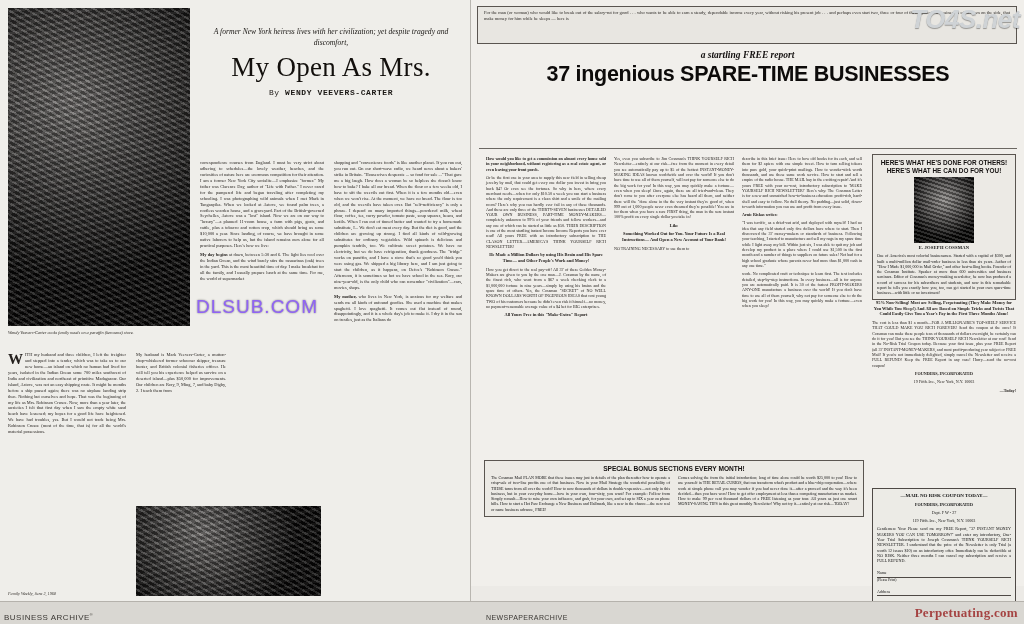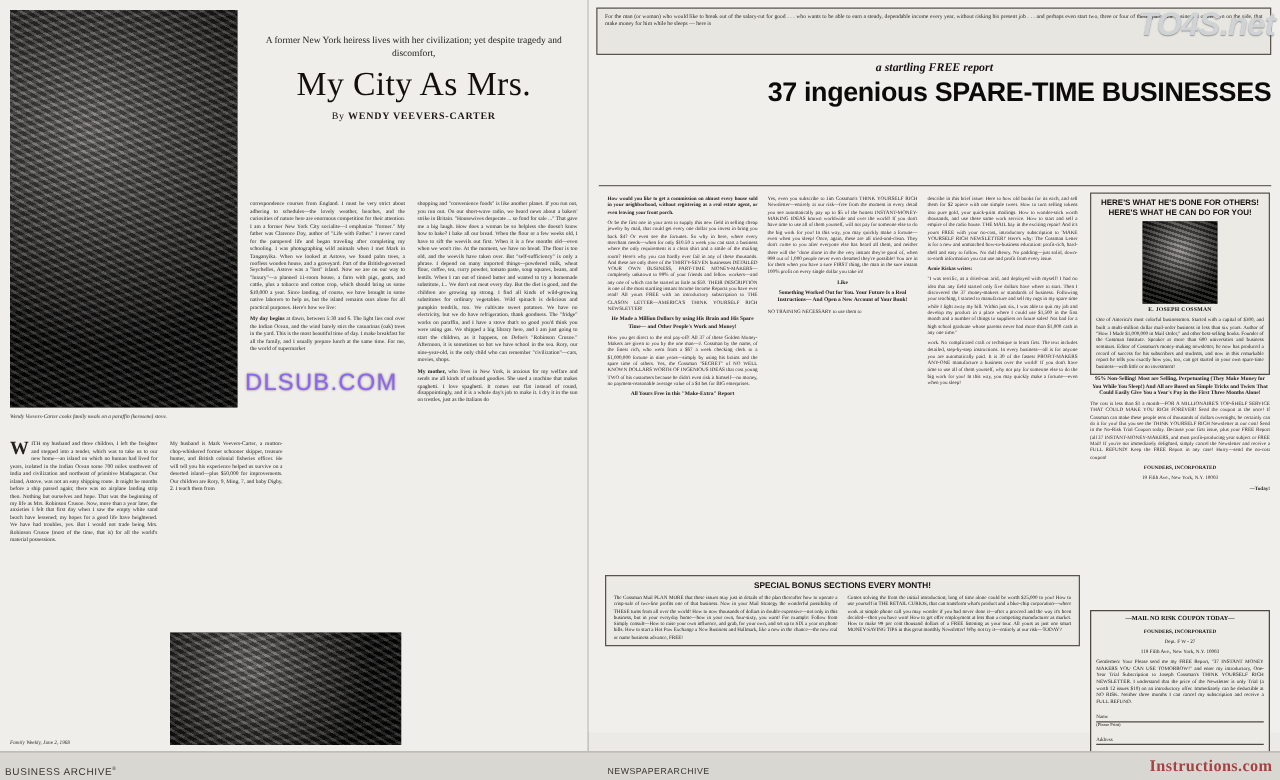--- a/index.html
+++ b/index.html
@@ -49,30 +49,30 @@
   .photo-caption{
     position:absolute;font-size:4.3px;font-style:italic;color:#2a2622;
     font-family:"Liberation Serif",serif;
   }
   #main-photo-caption{left:8px;top:330px;width:185px;}
   #bottom-photo-caption{left:136px;top:600px;width:200px;}
   .headline-block{
     position:absolute;left:200px;top:26px;width:262px;text-align:center;
   }
   .kicker{
-    font-size:7.6px;line-height:1.45;color:#1b1815;
+    font-size:7.6px;font-style:italic;line-height:1.45;color:#1b1815;
     margin-bottom:6px;
   }
   .big-title{
     font-family:"Liberation Serif",serif;
     font-size:27px;line-height:1;letter-spacing:.3px;color:#120f0c;
     margin:4px 0 7px 0;
   }
   .byline{
-    font-size:8px;letter-spacing:.6px;color:#1b1815;font-family:Liberation Serif, serif;
+    font-size:8px;letter-spacing:.6px;color:#1b1815;font-family:Liberation Mono, monospace;
   }
   .byline b{font-weight:bold;}
   #left-col-a{position:absolute;left:200px;top:160px;width:124px;}
   #left-col-b{position:absolute;left:334px;top:160px;width:128px;}
   #left-col-c{position:absolute;left:8px;top:352px;width:118px;}
   #left-col-d{position:absolute;left:136px;top:352px;width:90px;}
   .dropcap::first-letter{
     font-size:15px;line-height:12px;float:left;padding:1px 2px 0 0;font-weight:bold;
   }
   
@@ -104,21 +104,21 @@
   #ad-topbar{
     position:absolute;left:6px;top:6px;width:540px;height:38px;
     border:1px solid #5a5550;background:#e8e6e1;padding:3px 6px;box-sizing:border-box;
     font-size:4.5px;line-height:1.35;text-align:justify;color:#221f1c;
   }
   #ad-startling{
     position:absolute;left:0;top:50px;width:553px;text-align:center;
     font-size:9.5px;font-weight:bold;font-style:italic;color:#141110;
   }
   #ad-head{
-    position:absolute;left:8px;top:62px;width:538px;text-align:right;
+    position:absolute;left:8px;top:62px;width:538px;text-align:center;
     font-family:"Liberation Sans",sans-serif;
     font-weight:bold;color:#0d0b0a;
     font-size:21.5px;line-height:1.17;letter-spacing:-.3px;
   }
   #ad-rule{position:absolute;left:8px;top:148px;width:538px;border-top:1px solid #6b6762;}
   .adcol{
     position:absolute;font-size:4.1px;line-height:1.3;text-align:justify;color:#25211e;
   }
   .adcol p{margin:0 0 3px 0;}
   .ad-sub{font-weight:bold;text-align:center;margin:4px 0 2px;font-size:4.4px;}
@@ -187,21 +187,21 @@
 
   <div id="left-section">
 
     <div id="main-photo" class="photo">
       <div class="noise"></div>
     </div>
     <div id="main-photo-caption" class="photo-caption">Wendy Veevers-Carter cooks family meals on a paraffin (kerosene) stove.</div>
 
     <div class="headline-block">
       <div class="kicker">A former New York heiress lives with her civilization; yet despite tragedy and discomfort,</div>
-      <div class="big-title">My City As Mrs.</div>
+      <div class="big-title">My Open As Mrs.</div>
       <div class="byline">
         <span>By</span>
         <b>WENDY VEEVERS-CARTER</b>
       </div>
     </div>
 
     <div id="left-col-a" class="col">
       <p>correspondence courses from England. I must be very strict about adhering to schedules—the lovely weather, beaches, and the curiosities of nature here are enormous competition for their attention.
 
 I am a former New York City socialite—I emphasize "former." My father was Clarence Day, author of "Life with Father." I never cared for the pampered life and began traveling after completing my schooling. I was photographing wild animals when I met Mark in Tanganyika.
@@ -355,19 +355,19 @@
     <div class="cp-field">
         <span>State</span>
       </div>
   </div>
 
   <div id="footer-strip">
     <div id="archive-logo">
       <span>BUSINESS ARCHIVE</span><sup>®</sup>
     </div>
     <div id="archive-logo-right">NEWSPAPERARCHIVE</div>
-    <div id="watermark-tx">Instructions.com</div>
+    <div id="watermark-tx">Perpetuating.com</div>
   </div>
 
   <div id="watermark-dlsub">DLSUB.COM</div>
   <div id="watermark-to4s">TO4S.net</div>
 
 </div>
 
 </body></html>

